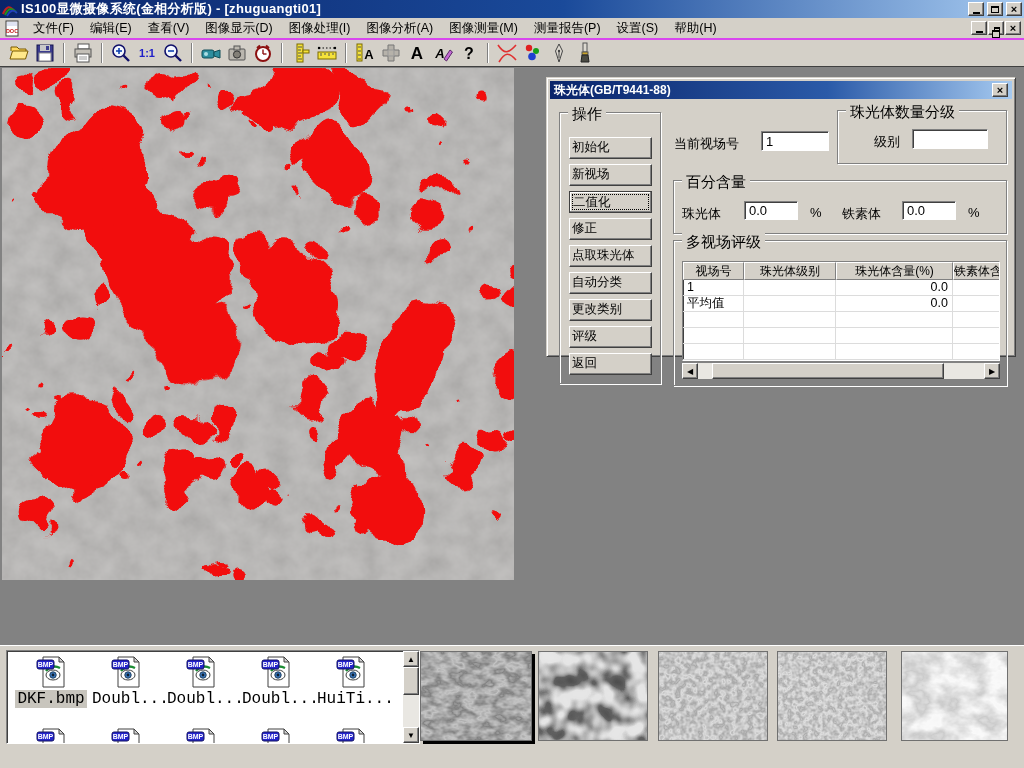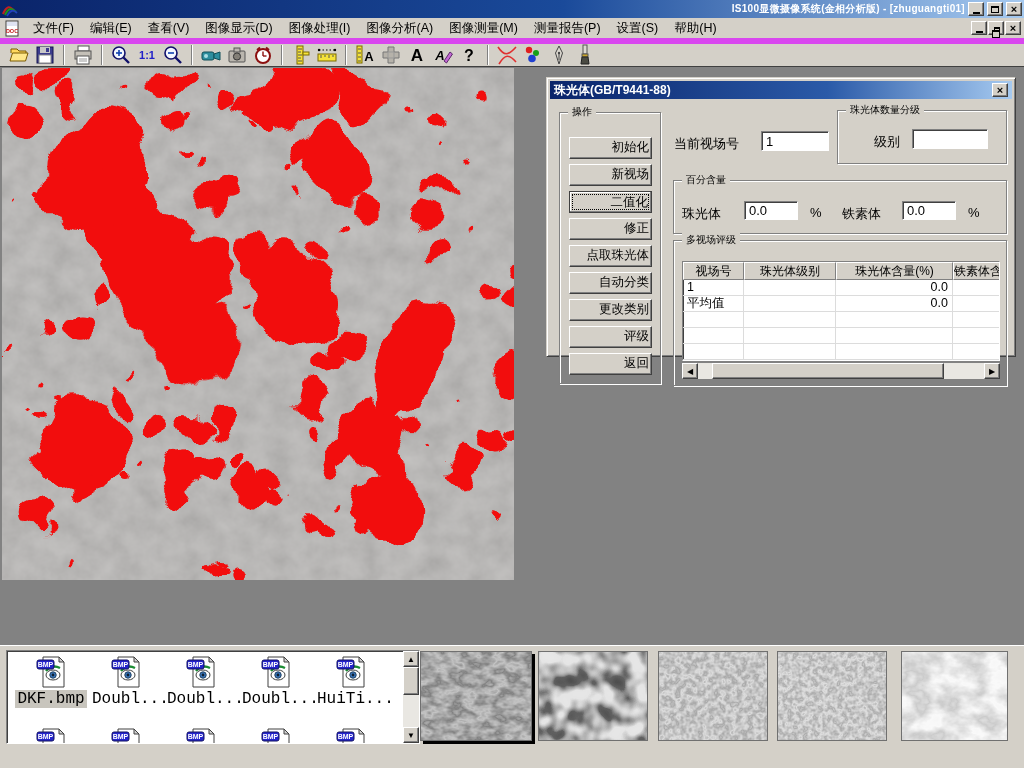--- a/index.html
+++ b/index.html
@@ -3,62 +3,62 @@
 <meta charset="utf-8">
 <style>
   * { margin:0; padding:0; box-sizing:border-box; font-family:"Liberation Sans",sans-serif; }
   html,body { width:1024px; height:768px; overflow:hidden; background:#d4d0c8; }
   .screen { position:relative; width:1024px; height:768px; background:#d4d0c8; overflow:hidden; }
 
   
   .titlebar { position:absolute; left:0; top:0; width:1024px; height:18px;
     background:linear-gradient(90deg,#0a246a 0%,#1a4a9a 55%,#a6caf0 100%);
     display:flex; align-items:center; padding:0 2px; gap:3px; }
-  .title-text { color:#fff; font-weight:bold; font-size:10px; flex:1; white-space:nowrap; letter-spacing:.3px;text-align:right; }
+  .title-text { color:#fff; font-weight:bold; font-size:13px; flex:1; white-space:nowrap; letter-spacing:.3px; }
   .wbtn { width:16px; height:14px; background:#d4d0c8; border:1px solid;
     border-color:#ffffff #404040 #404040 #ffffff; box-shadow:inset -1px -1px 0 #808080;
     display:flex; align-items:center; justify-content:center; font-size:9px; line-height:1; color:#000; position:relative; }
   .glyph-min { width:7px; height:2px; background:#000; margin-top:7px; }
   .glyph-max { width:8px; height:7px; border:1px solid #000; border-top-width:2px; }
   .glyph-restore { width:6px; height:5px; border:1px solid #000; border-top-width:2px; position:relative; margin-left:2px; margin-top:2px; }
   .glyph-restore:before { content:""; position:absolute; left:-3px; top:1px; width:6px; height:5px;
     border:1px solid #000; border-top-width:2px; background:#d4d0c8; }
   .wclose { font-size:11px; font-weight:bold; }
 
   
   .menubar { position:absolute; left:0; top:18px; width:1024px; height:20px; background:#d4d0c8;
     display:flex; align-items:center; padding:0 3px; }
   .menu-item { font-size:12.5px; padding:2px 8px; color:#000; white-space:nowrap; }
   .menubar .spacer { flex:1; }
   .mdi-controls { display:flex; gap:1px; }
 
   
   .toolbar { position:absolute; left:0; top:38px; width:1024px; height:28px; background:#d4d0c8;
-    border-top:6px solid #d946ef; display:flex; align-items:center; padding-left:6px; }
+    border-top:2px solid #d946ef; display:flex; align-items:center; padding-left:6px; }
   .tbtn { width:26px; height:25px; display:flex; align-items:center; justify-content:center; background:transparent; border:none; }
   .tsep { width:0; height:20px; border-left:1px solid #808080; border-right:1px solid #ffffff; margin:0 5px; }
 
   
   .client { position:absolute; left:0; top:66px; width:1024px; height:579px; background:#828282; border-top:1px solid #404040; }
   .micrograph { position:absolute; left:2px; top:1px; display:block; }
 
   
   .dialog { position:absolute; left:546px; top:10px; width:470px; height:280px; background:#d4d0c8;
     border:1px solid; border-color:#d4d0c8 #404040 #404040 #d4d0c8;
     box-shadow:inset 1px 1px 0 #ffffff, inset -1px -1px 0 #808080; padding:15px; }
   .dlg-titlebar { position:absolute; left:3px; top:3px; width:462px; height:18px;
     background:linear-gradient(90deg,#0a246a 0%,#2a5aa8 60%,#a6caf0 100%);
     display:flex; align-items:center; padding:0 4px; }
   .dlg-title-text { color:#fff; font-weight:bold; font-size:12px; flex:1; }
   .dlg-close { width:16px; height:14px; }
   .groupbox { position:absolute; border:1px solid #808080; box-shadow:inset 1px 1px 0 #fff, 1px 1px 0 #fff; }
-  .gb-label { position:absolute; top:-8px; left:8px; background:#d4d0c8; padding:0 4px; font-size:10px; white-space:nowrap; }
+  .gb-label { position:absolute; top:-8px; left:8px; background:#d4d0c8; padding:0 4px; font-size:15px; white-space:nowrap; }
   .dbtn { position:absolute; left:9px; width:83px; height:22px; background:#d4d0c8; border:1px solid;
     border-color:#ffffff #404040 #404040 #ffffff; box-shadow:inset -1px -1px 0 #808080;
-    font-size:12.5px; color:#000; text-align:right; }
+    font-size:12.5px; color:#000; text-align:left; }
   .dbtn span { display:block; margin:2px; height:16px; line-height:15px; }
   .dbtn.focused { border-color:#404040; box-shadow:inset -1px -1px 0 #808080, inset 1px 1px 0 #fff; }
   .dbtn.focused span { border:1px dotted #000; }
   .dlabel { position:absolute; font-size:13px; white-space:nowrap; color:#000; }
   .field { position:absolute; background:#fff; border:1px solid; border-color:#808080 #ffffff #ffffff #808080;
     box-shadow:inset 1px 1px 0 #404040; font-size:13px; padding:1px 4px; font-family:"Liberation Sans",sans-serif; }
 
   
   .tbl-wrap { position:absolute; left:8px; top:20px; width:318px; height:100px; background:#fff;
     border:1px solid; border-color:#808080 #fff #fff #808080; box-shadow:inset 1px 1px 0 #404040; overflow:hidden; }

